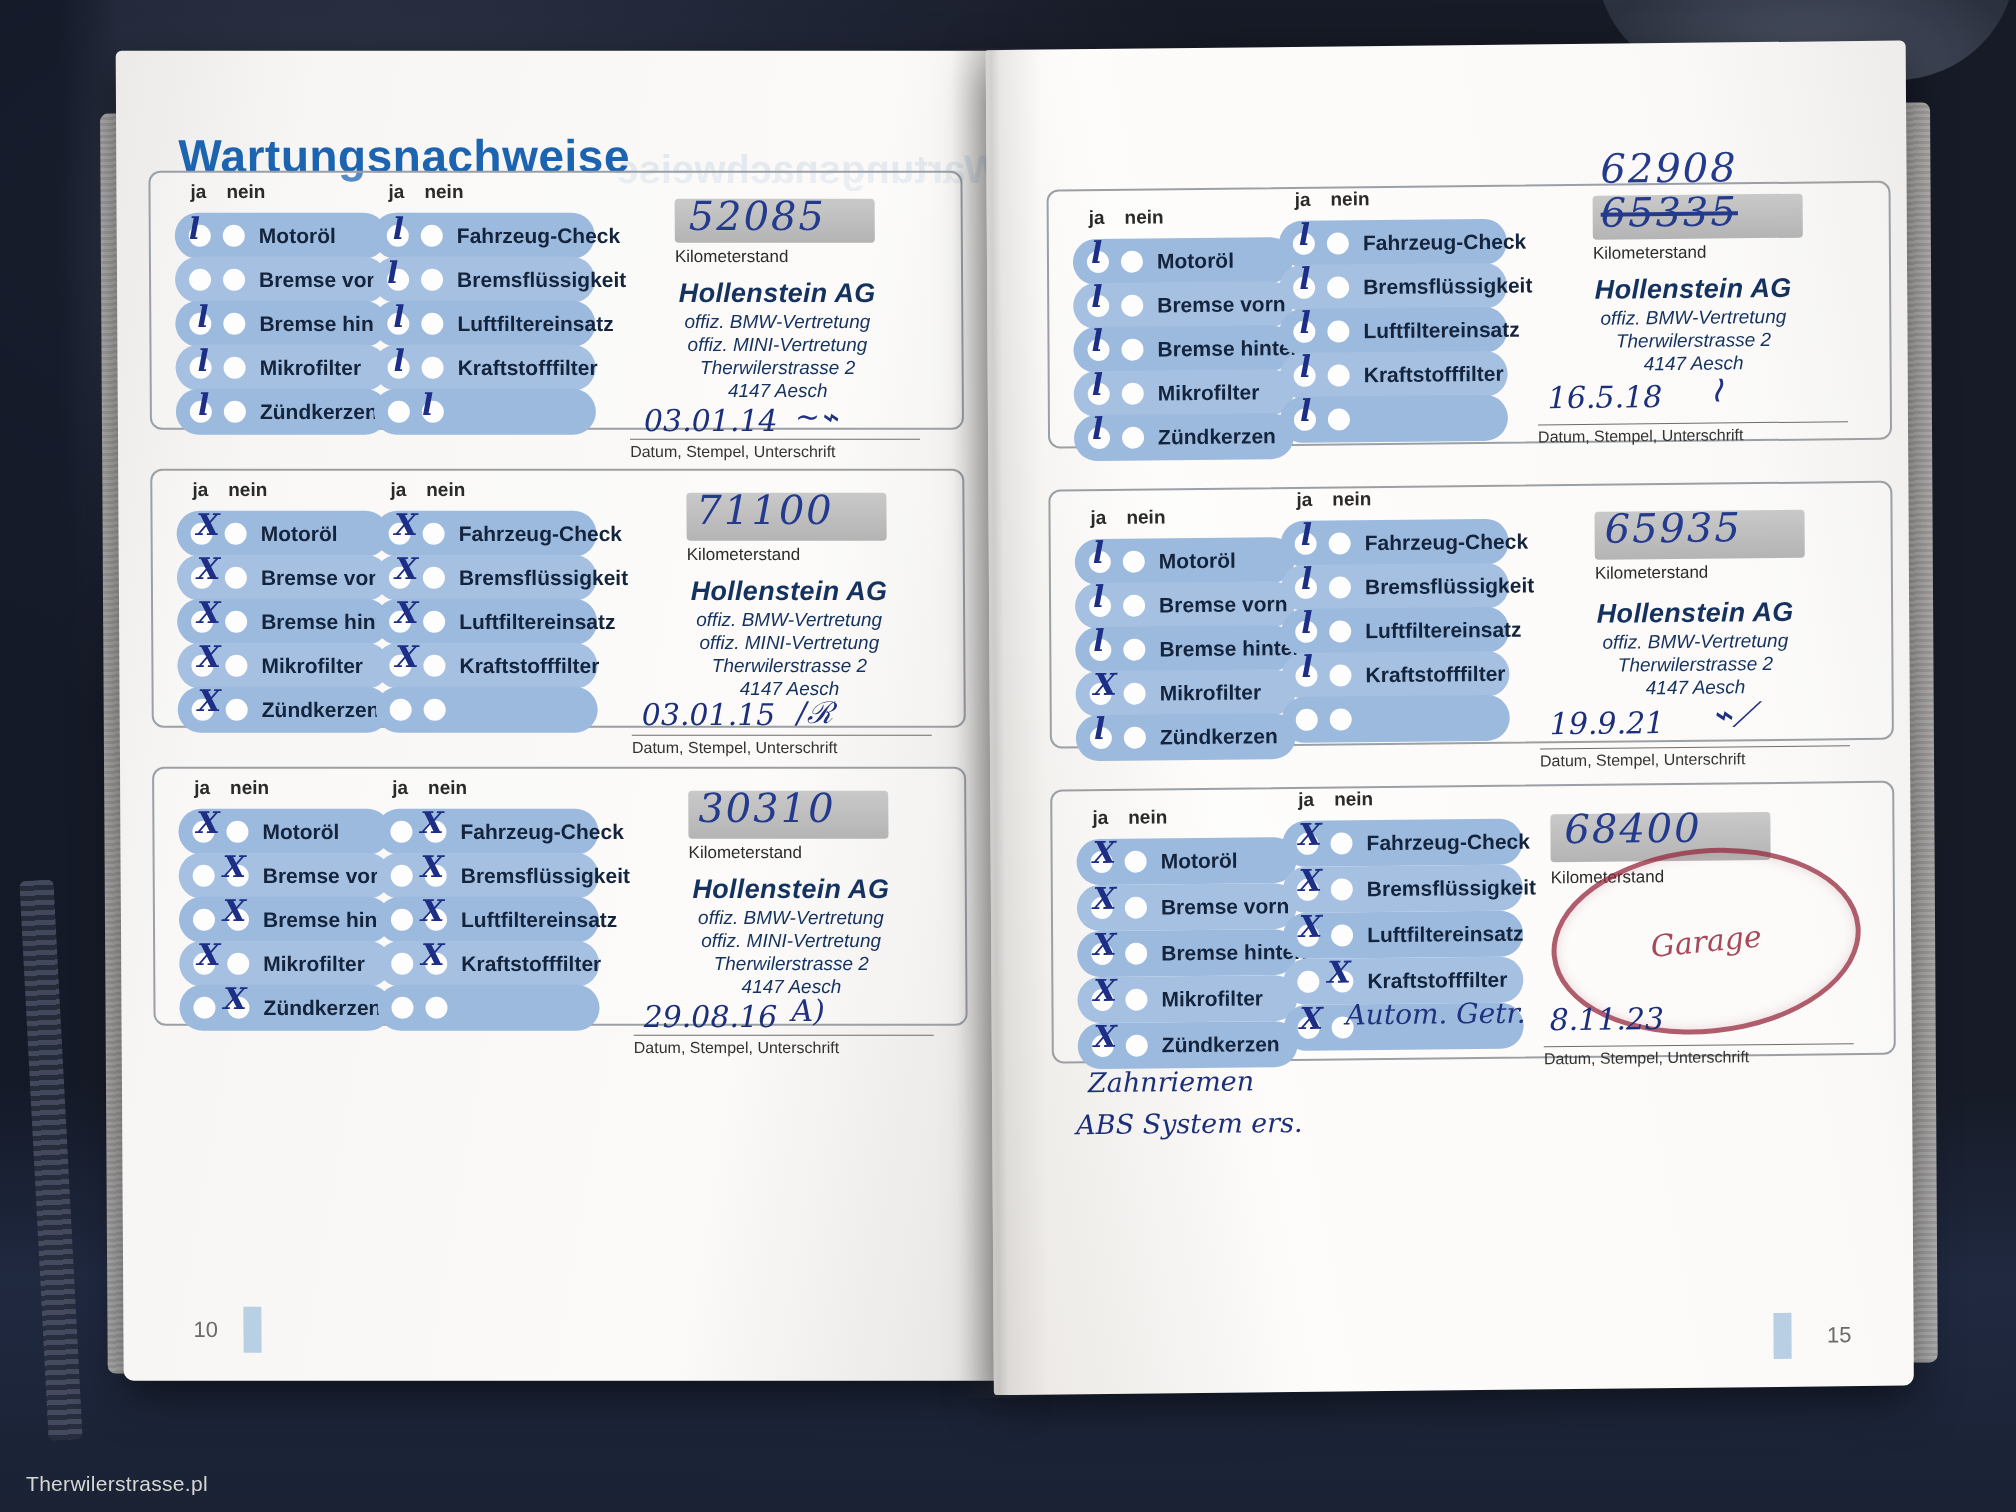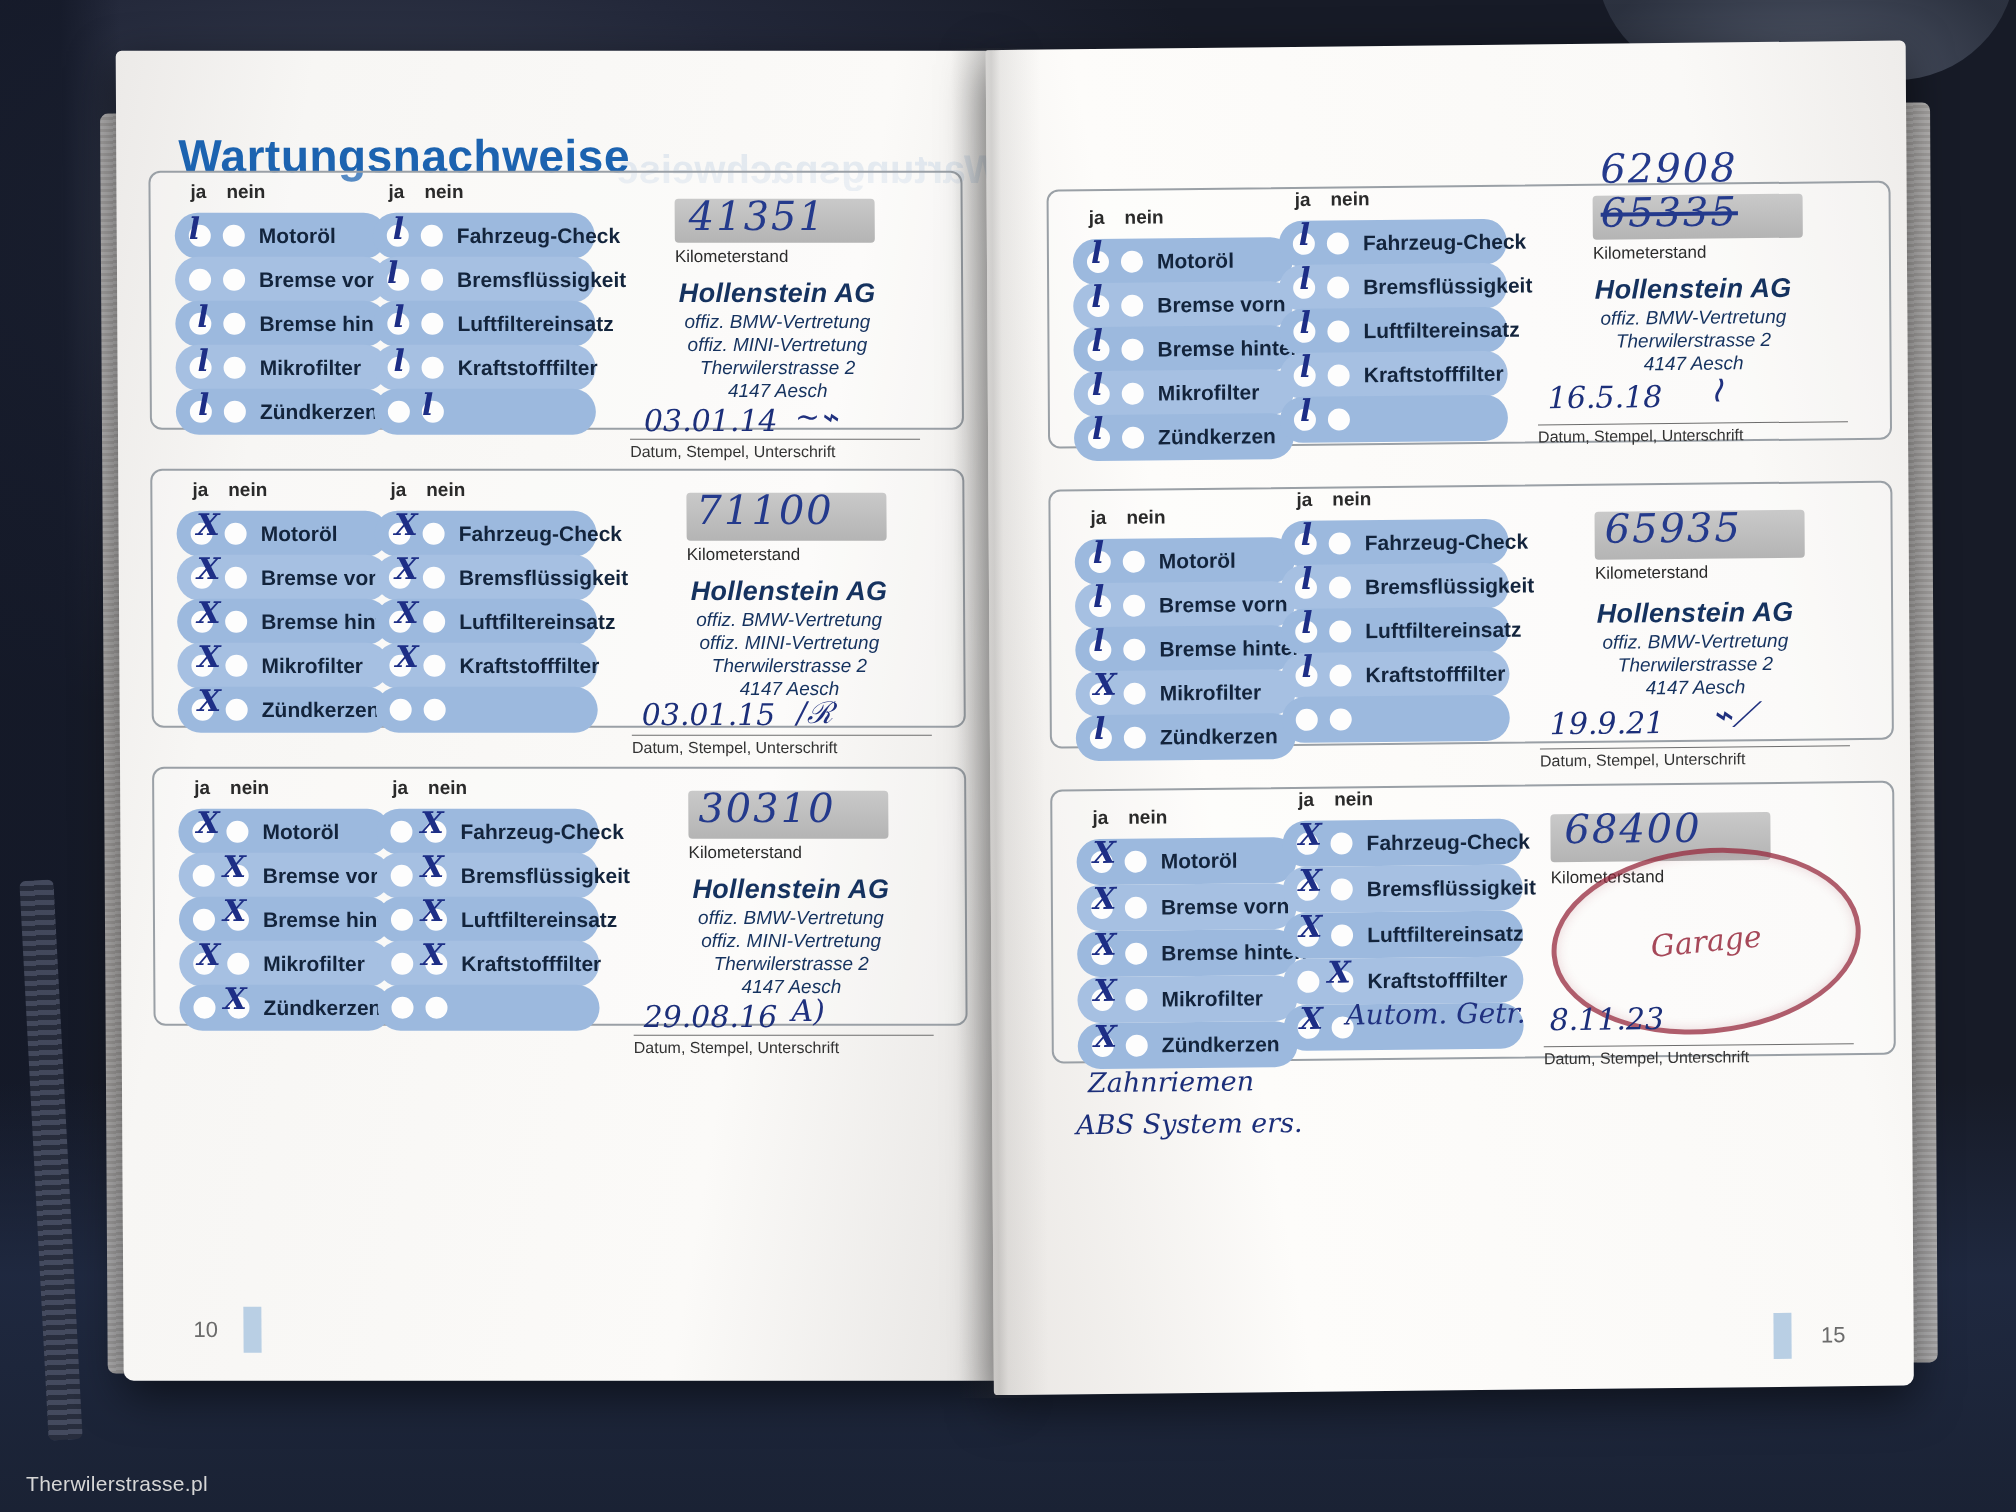--- a/index.html
+++ b/index.html
@@ -77,21 +77,21 @@
   }
   .ghost-title{
     position:absolute;left:500px;top:96px;font-size:40px;font-weight:bold;
     color:rgba(28,99,176,.10);transform:scaleX(-1);white-space:nowrap;
   }
 
   .pagenum{
     position:absolute;bottom:38px;font-size:22px;color:#6b6b6b;
   }
   .pagenum.l{left:70px;}
-  .pagenum.r{right:68px;margin-top:7px;}
+  .pagenum.r{right:62px;margin-top:7px;}
   .tabmark{
     position:absolute;bottom:28px;width:18px;height:46px;background:#b9cfe4;
   }
   .tabmark.l{left:120px;}
   .tabmark.r{right:122px;}
 
   
   .block{
     position:absolute;
     border:2px solid #9aa0a6;border-radius:12px;
@@ -246,21 +246,21 @@
             <span class="rowlabel"></span>
           </div>
         <div class="check" style="left:20px;top:30px">l</div>
         <div class="check" style="left:14px;top:74px">l</div>
         <div class="check" style="left:20px;top:118px">l</div>
         <div class="check" style="left:20px;top:162px">l</div>
         <div class="check" style="left:48px;top:206px">l</div>
       </div>
       <div class="col" style="left:458px;top:8px;width:330px;height:240px;">
         <div class="kmfield" style="left:66px;top:18px;width:200px;height:44px;"></div>
-        <div class="hw km" style="left:80px;top:12px">41351</div>
+        <div class="hw km" style="left:80px;top:12px">52085</div>
         <div class="kmlabel" style="left:66px;top:66px">Kilometerstand</div>
         <div class="stamp" style="left:28px;top:96px;width:280px;">
           <b>Hollenstein AG</b><br>
           <span>offiz. BMW-Vertretung</span><br>
           <span>offiz. MINI-Vertretung</span><br>
           <span>Therwilerstrasse 2</span><br>
           <span>4147 Aesch</span>
         </div>
         <div class="hw date" style="left:34px;top:222px">03.01.14</div>
         <div class="hw sig" style="left:185px;top:218px">~⌁</div>

